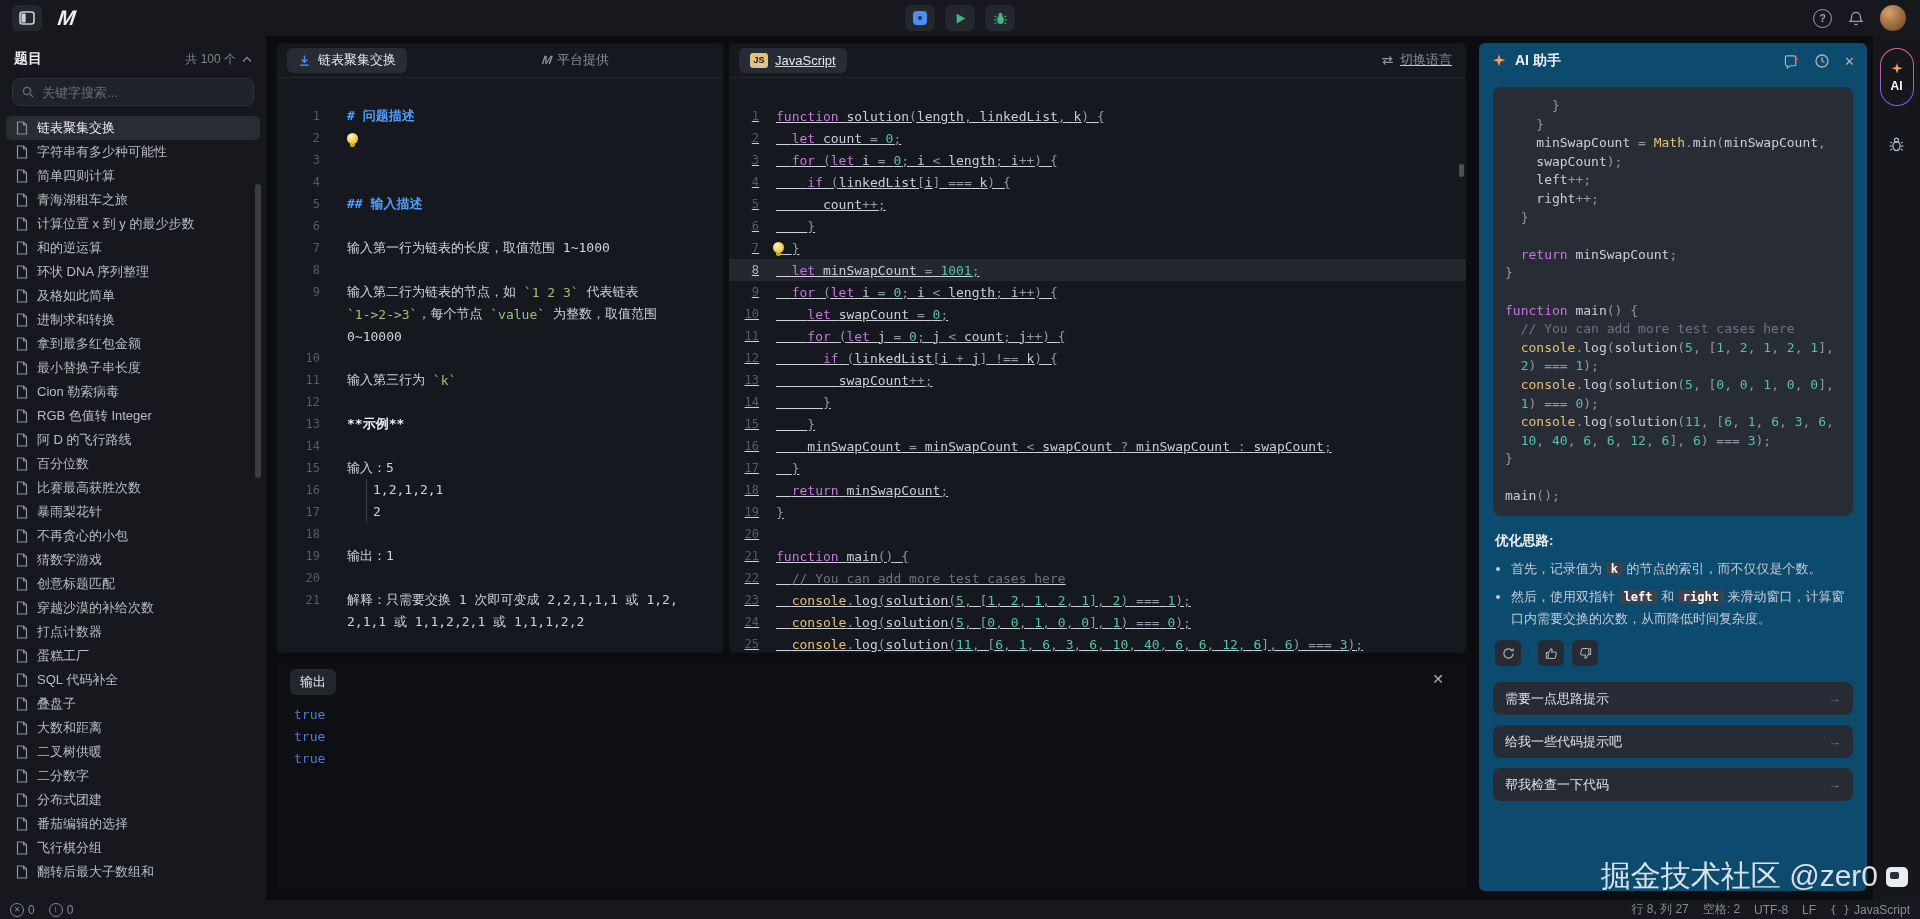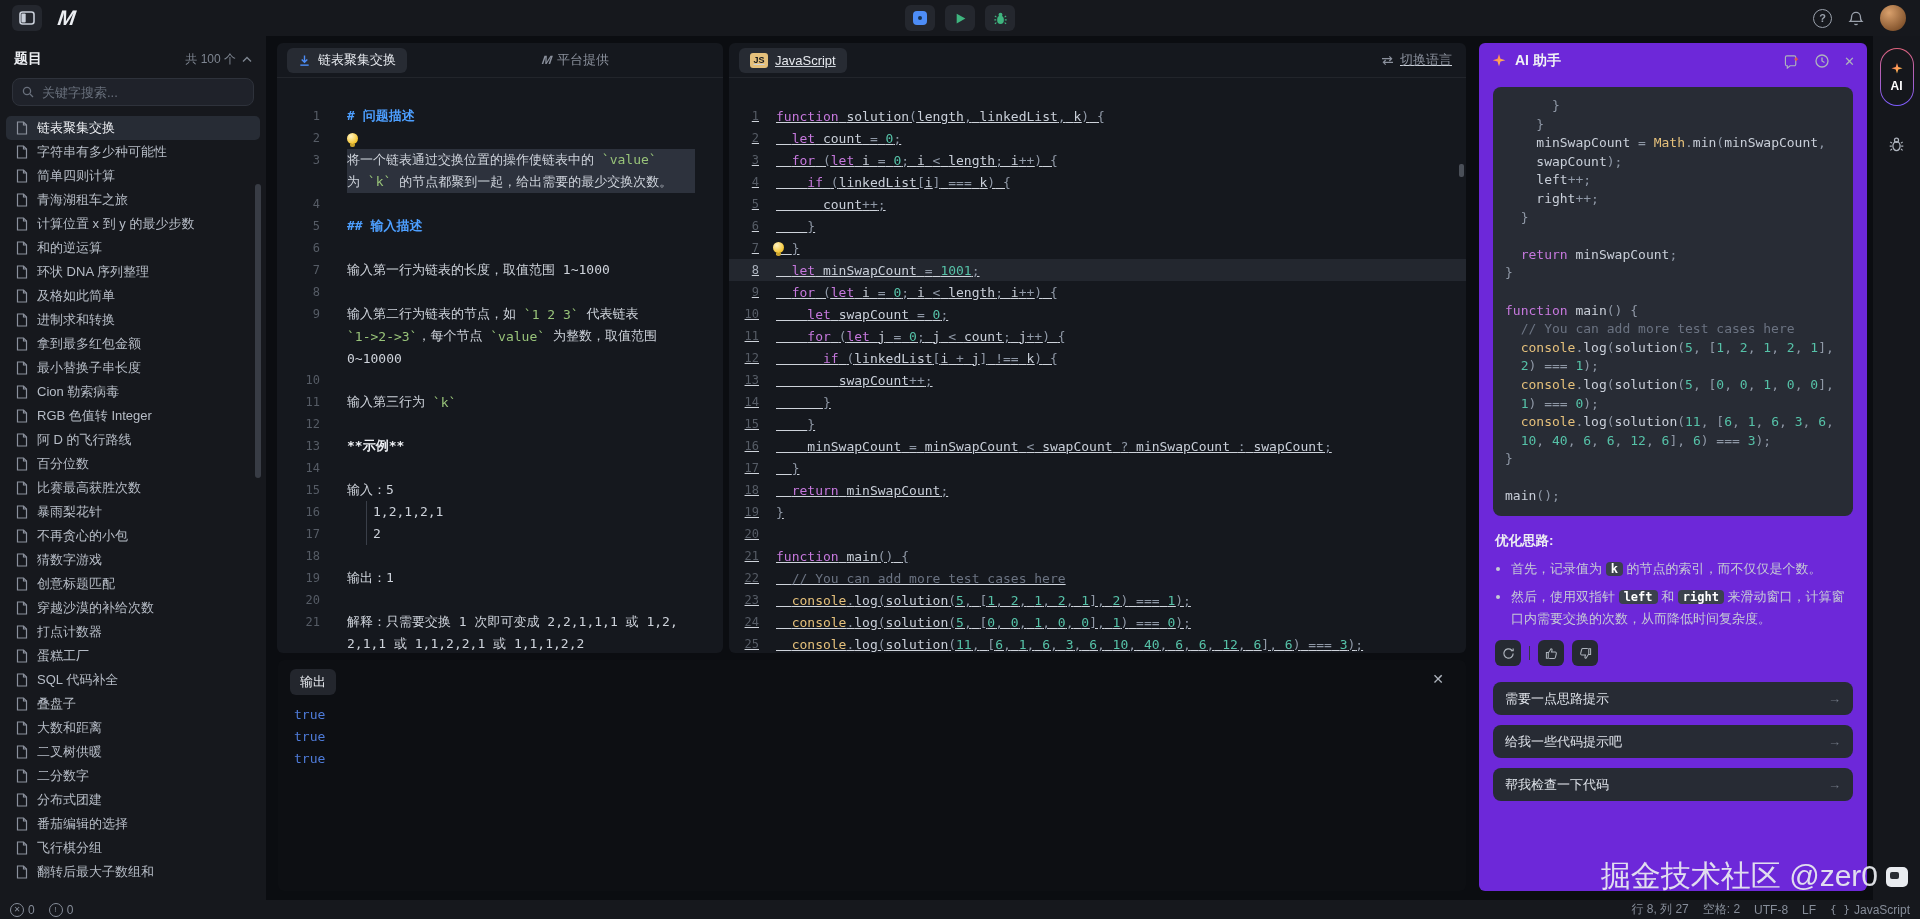--- a/index.html
+++ b/index.html
@@ -81,21 +81,21 @@
 
   
   .output{position:absolute;left:278px;top:660px;width:1188px;height:231px;background:#0d0f13;border-radius:6px;}
   .out-chip{position:absolute;left:12px;top:9px;background:#23262d;border-radius:6px;padding:4px 10px;
             font-size:13px;color:#e6e9ee;}
   .out-close{position:absolute;right:22px;top:11px;color:#aeb4bd;font-size:14px;cursor:pointer;}
   .out-body{position:absolute;left:16px;top:44px;font-family:"DejaVu Sans Mono",monospace;font-size:13px;
             line-height:22px;color:#4e7bd9;}
 
   
-  .ai{position:absolute;left:1479px;top:43px;width:388px;height:848px;background:#6d28d9;border-radius:6px;}
+  .ai{position:absolute;left:1479px;top:43px;width:388px;height:848px;background:#0c4a6e;border-radius:6px;}
   .ai-head{height:36px;display:flex;align-items:center;padding:0 12px;gap:8px;}
   .ai-title{font-weight:bold;color:#f0f2f5;font-size:14px;}
   .ai-hicons{margin-left:auto;display:flex;align-items:center;gap:14px;color:#aeb4bd;}
   .ai-code{margin:8px 14px 0;background:#282c35;border-radius:8px;padding:10px 12px;
            font-family:"DejaVu Sans Mono",monospace;font-size:13px;line-height:18.6px;white-space:pre;overflow:hidden;}
   .ai-sec{margin:16px 16px 0;color:#eceef2;font-weight:bold;font-size:13.5px;}
   .ai-ul{margin:8px 16px 0;padding-left:16px;color:#c6cbd4;font-size:13px;line-height:22px;}
   .ai-ul li{margin-bottom:6px;}
   .chip{background:#3b414d;border-radius:4px;padding:0 5px;font-family:"DejaVu Sans Mono",monospace;
         font-weight:bold;color:#fff;font-size:12px;}
@@ -504,22 +504,21 @@
         <span>链表聚集交换</span>
       </div>
       <div class="phead-right" style="margin-right:104px;">
         <span class="logo-m" style="font-size:12px;color:#8b919d;margin-left:0;">M</span>
         <span>平台提供</span>
       </div>
     </div>
     <div class="code-area" id="desc-body">
         <div class="crow"><span class="ln">1</span><span class="md-h"># 问题描述</span></div>
         <div class="crow"><span class="ln">2</span><span class="bulb"></span></div>
-        <div class="crow"><span class="ln">3</span><span class="hlrow"><span class="md-p">将一个链表通过交换位置的操作使链表中的 </span><span class="md-c">`value`</span></span></div>
-        <div class="crow"><span class="ln"></span><span class="hlrow"><span class="md-p">为 </span><span class="md-c">`k`</span><span class="md-p"> 的节点都聚到一起，给出需要的最少交换次数。</span></span></div>
+        <div class="crow"><span class="ln">3</span></div>
         <div class="crow"><span class="ln">4</span></div>
         <div class="crow"><span class="ln">5</span><span class="md-h">## 输入描述</span></div>
         <div class="crow"><span class="ln">6</span></div>
         <div class="crow"><span class="ln">7</span><span class="md-p">输入第一行为链表的长度，取值范围 1~1000</span></div>
         <div class="crow"><span class="ln">8</span></div>
         <div class="crow"><span class="ln">9</span><span class="md-p">输入第二行为链表的节点，如 </span><span class="md-c">`1 2 3`</span><span class="md-p"> 代表链表</span></div>
         <div class="crow"><span class="ln"></span><span class="md-c">`1-&gt;2-&gt;3`</span><span class="md-p">，每个节点 </span><span class="md-c">`value`</span><span class="md-p"> 为整数，取值范围</span></div>
         <div class="crow"><span class="ln"></span><span class="md-p">0~10000</span></div>
         <div class="crow"><span class="ln">10</span></div>
         <div class="crow"><span class="ln">11</span><span class="md-p">输入第三行为 </span><span class="md-c">`k`</span></div>

